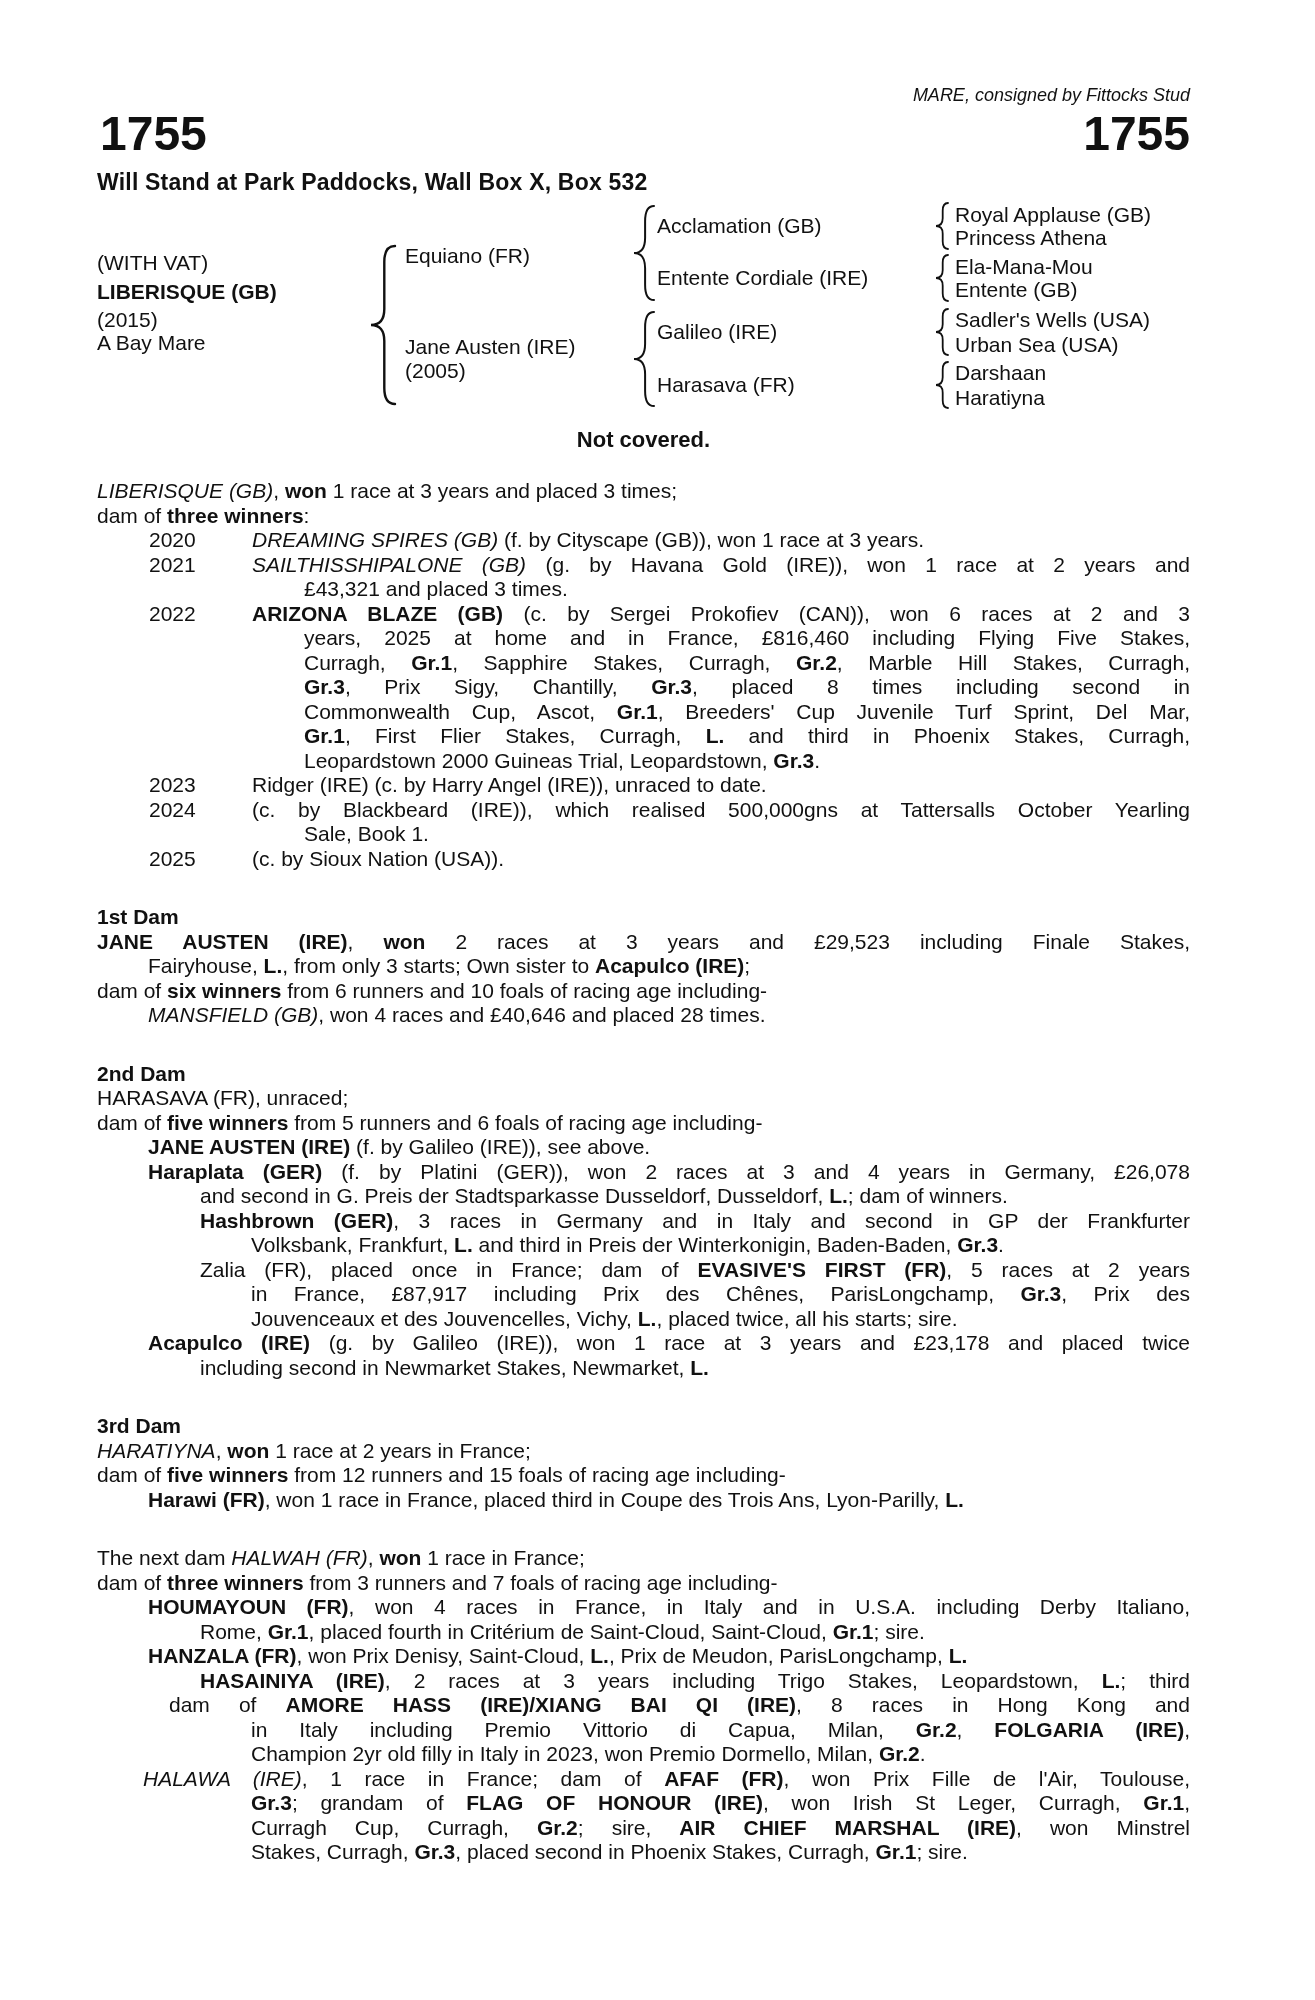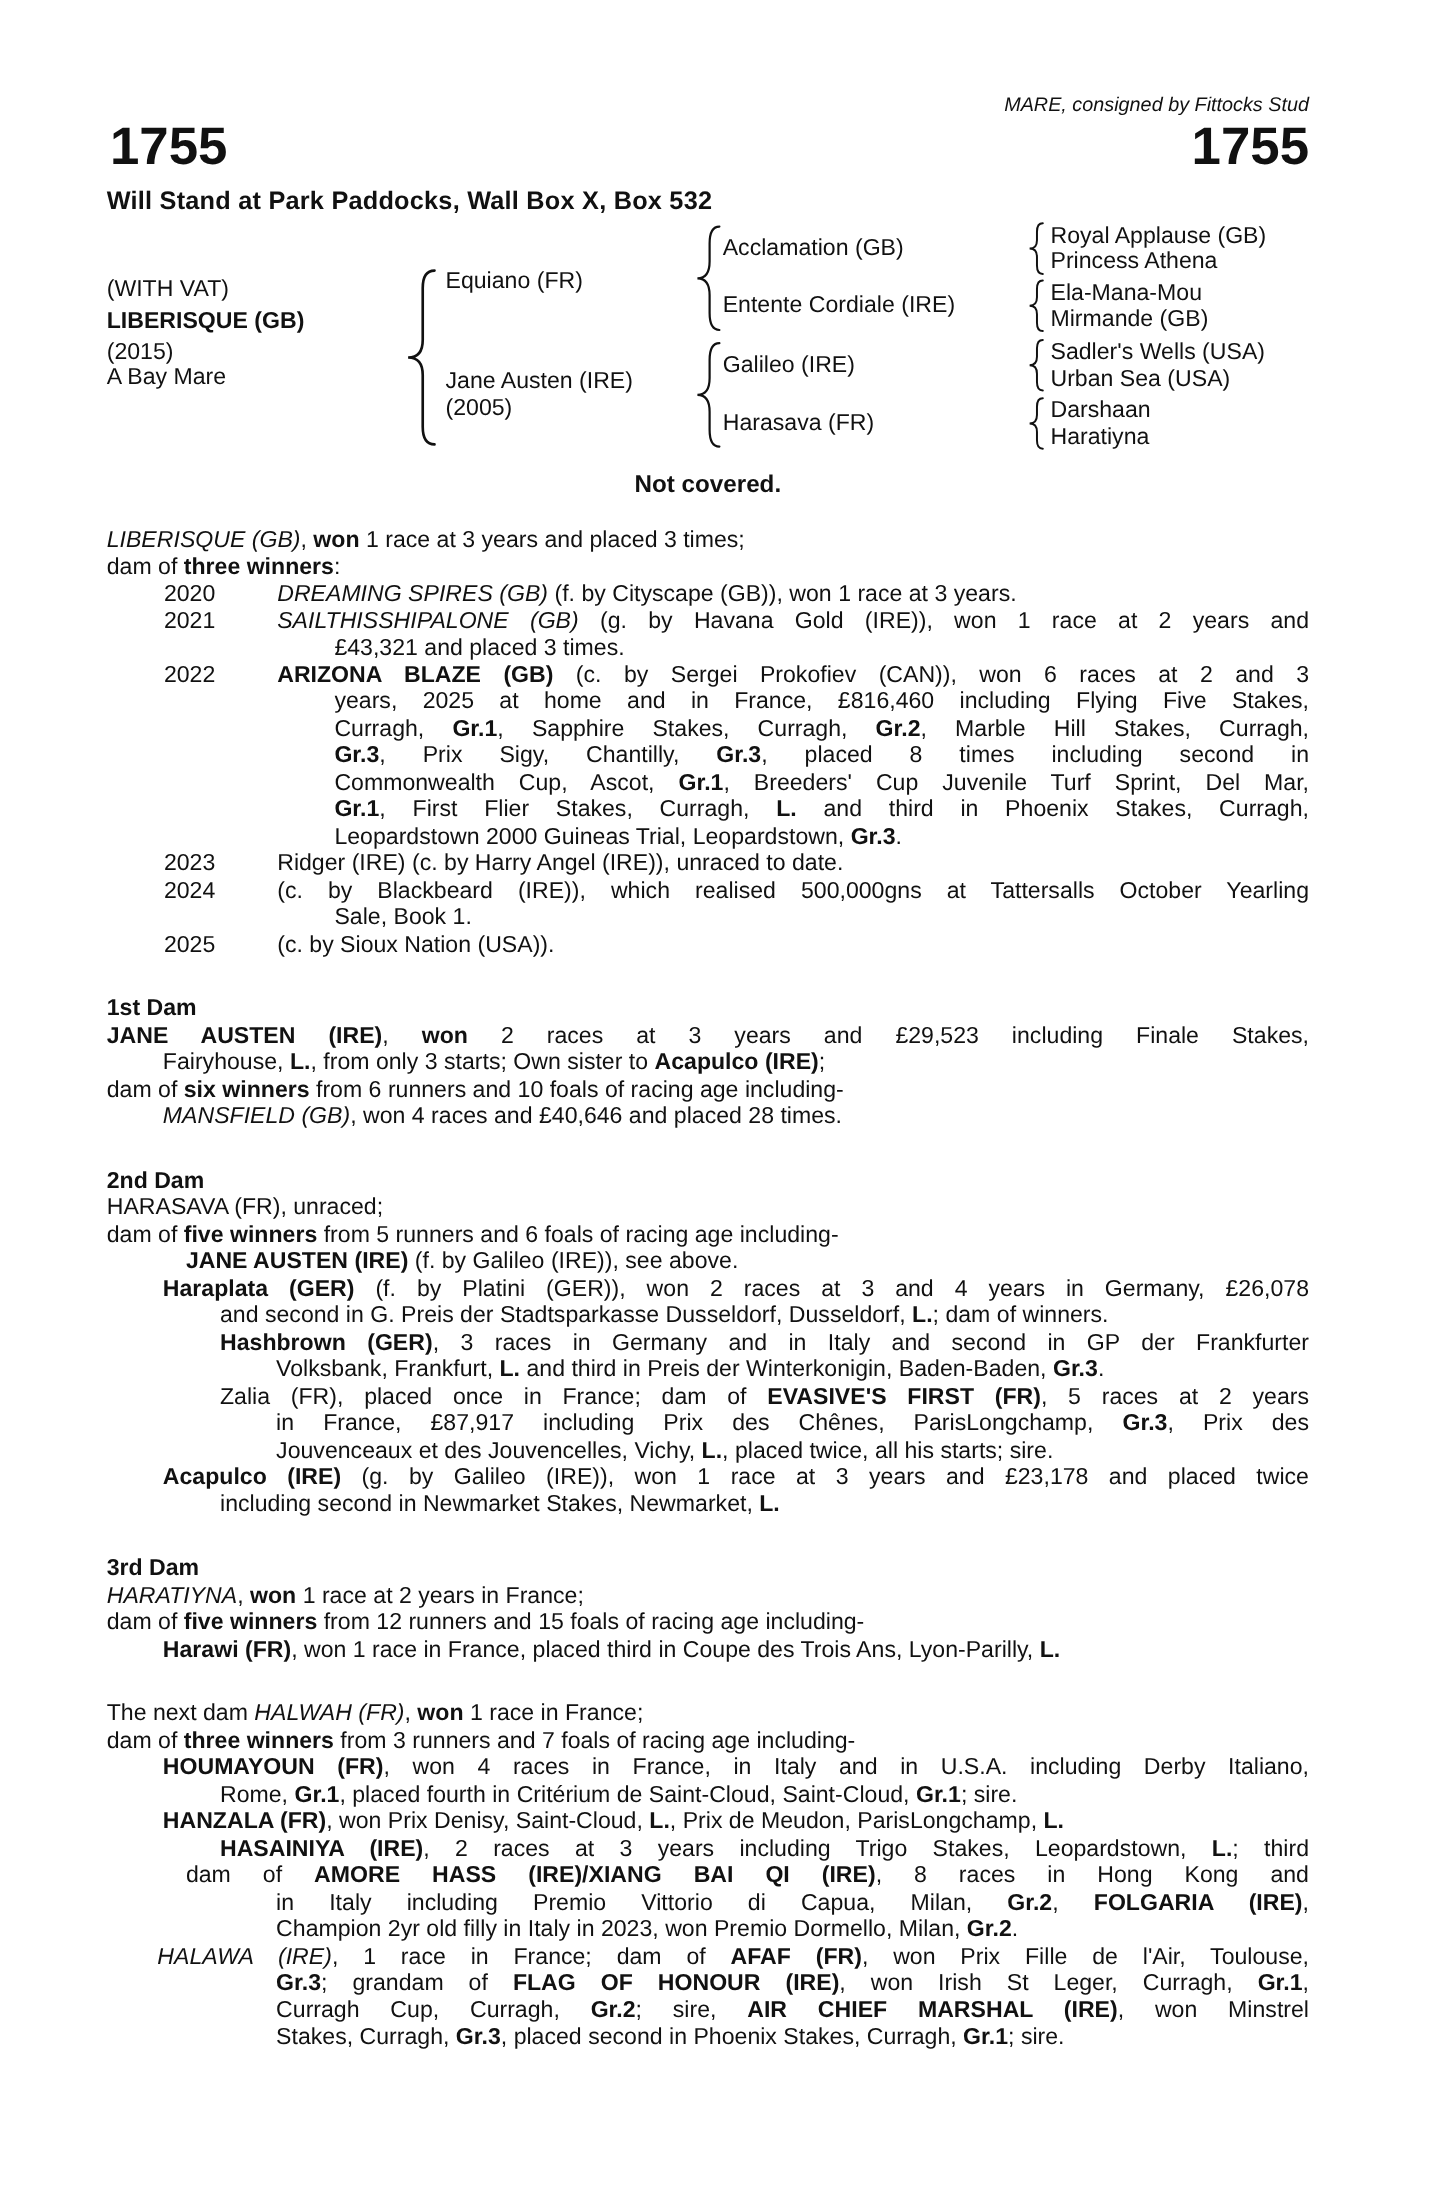--- a/index.html
+++ b/index.html
@@ -67,21 +67,21 @@
       </svg>
       <svg class="brace" width="14" height="48" style="left: 838px; top: 103px;">
         <path d="M 13 1 Q 7.700000000000001 1 7.700000000000001 8.68 L 7.700000000000001 16.32 Q 7.700000000000001 24 1 24 Q 7.700000000000001 24 7.700000000000001 31.68 L 7.700000000000001 39.32 Q 7.700000000000001 47 13 47" fill="none" stroke="#111" stroke-width="1.8" stroke-linecap="round"></path>
       </svg>
       <svg class="brace" width="14" height="48" style="left: 838px; top: 156px;">
         <path d="M 13 1 Q 7.700000000000001 1 7.700000000000001 8.68 L 7.700000000000001 16.32 Q 7.700000000000001 24 1 24 Q 7.700000000000001 24 7.700000000000001 31.68 L 7.700000000000001 39.32 Q 7.700000000000001 47 13 47" fill="none" stroke="#111" stroke-width="1.8" stroke-linecap="round"></path>
       </svg>
       <div class="ped-item" style="left: 858px; top: -1px;">Royal Applause (GB)</div>
       <div class="ped-item" style="left: 858px; top: 22px;">Princess Athena</div>
       <div class="ped-item" style="left: 858px; top: 51px;">Ela-Mana-Mou</div>
-      <div class="ped-item" style="left: 858px; top: 74px;">Mirmande (GB)</div>
+      <div class="ped-item" style="left: 858px; top: 74px;">Entente (GB)</div>
       <div class="ped-item" style="left: 858px; top: 104px;">Sadler's Wells (USA)</div>
       <div class="ped-item" style="left: 858px; top: 129px;">Urban Sea (USA)</div>
       <div class="ped-item" style="left: 858px; top: 157px;">Darshaan</div>
       <div class="ped-item" style="left: 858px; top: 182px;">Haratiyna</div>
     </div>
   <div class="not-covered">Not covered.</div>
   <div id="body-blocks">
       <div class="line" style="margin-left: 0px;"><span class="it">LIBERISQUE (GB)</span><span>, </span><span class="b">won</span><span> 1 race at 3 years and placed 3 times;</span></div>
       <div class="line" style="margin-left: 0px;"><span>dam of </span><span class="b">three winners</span><span>:</span></div>
       <div class="line prow" style="margin-left: 52px;">
@@ -117,21 +117,21 @@
         <span class="ptext"><span>(c. by Sioux Nation (USA)).</span></span>
       </div>
       <div class="line dam-heading gap">1st Dam</div>
       <div class="line just" style="margin-left: 0px;"><span class="b">JANE AUSTEN (IRE)</span><span>, </span><span class="b">won</span><span> 2 races at 3 years and £29,523 including Finale Stakes,</span></div>
       <div class="line" style="margin-left: 51px;"><span>Fairyhouse, </span><span class="b">L.</span><span>, from only 3 starts; Own sister to </span><span class="b">Acapulco (IRE)</span><span>;</span></div>
       <div class="line" style="margin-left: 0px;"><span>dam of </span><span class="b">six winners</span><span> from 6 runners and 10 foals of racing age including-</span></div>
       <div class="line" style="margin-left: 51px;"><span class="it">MANSFIELD (GB)</span><span>, won 4 races and £40,646 and placed 28 times.</span></div>
       <div class="line dam-heading gap">2nd Dam</div>
       <div class="line" style="margin-left: 0px;"><span>HARASAVA (FR), unraced;</span></div>
       <div class="line" style="margin-left: 0px;"><span>dam of </span><span class="b">five winners</span><span> from 5 runners and 6 foals of racing age including-</span></div>
-      <div class="line" style="margin-left: 72px;"><span class="b">JANE AUSTEN (IRE)</span><span> (f. by Galileo (IRE)), see above.</span></div>
+      <div class="line" style="margin-left: 51px;"><span class="b">JANE AUSTEN (IRE)</span><span> (f. by Galileo (IRE)), see above.</span></div>
       <div class="line just" style="margin-left: 51px;"><span class="b">Haraplata (GER)</span><span> (f. by Platini (GER)), won 2 races at 3 and 4 years in Germany, £26,078</span></div>
       <div class="line" style="margin-left: 103px;"><span>and second in G. Preis der Stadtsparkasse Dusseldorf, Dusseldorf, </span><span class="b">L.</span><span>; dam of winners.</span></div>
       <div class="line just" style="margin-left: 103px;"><span class="b">Hashbrown (GER)</span><span>, 3 races in Germany and in Italy and second in GP der Frankfurter</span></div>
       <div class="line" style="margin-left: 154px;"><span>Volksbank, Frankfurt, </span><span class="b">L.</span><span> and third in Preis der Winterkonigin, Baden-Baden, </span><span class="b">Gr.3</span><span>.</span></div>
       <div class="line just" style="margin-left: 103px;"><span>Zalia (FR), placed once in France; dam of </span><span class="b">EVASIVE'S FIRST (FR)</span><span>, 5 races at 2 years</span></div>
       <div class="line just" style="margin-left: 154px;"><span>in France, £87,917 including Prix des Chênes, ParisLongchamp, </span><span class="b">Gr.3</span><span>, Prix des</span></div>
       <div class="line" style="margin-left: 154px;"><span>Jouvenceaux et des Jouvencelles, Vichy, </span><span class="b">L.</span><span>, placed twice, all his starts; sire.</span></div>
       <div class="line just" style="margin-left: 51px;"><span class="b">Acapulco (IRE)</span><span> (g. by Galileo (IRE)), won 1 race at 3 years and £23,178 and placed twice</span></div>
       <div class="line" style="margin-left: 103px;"><span>including second in Newmarket Stakes, Newmarket, </span><span class="b">L.</span></div>
       <div class="line dam-heading gap">3rd Dam</div>

